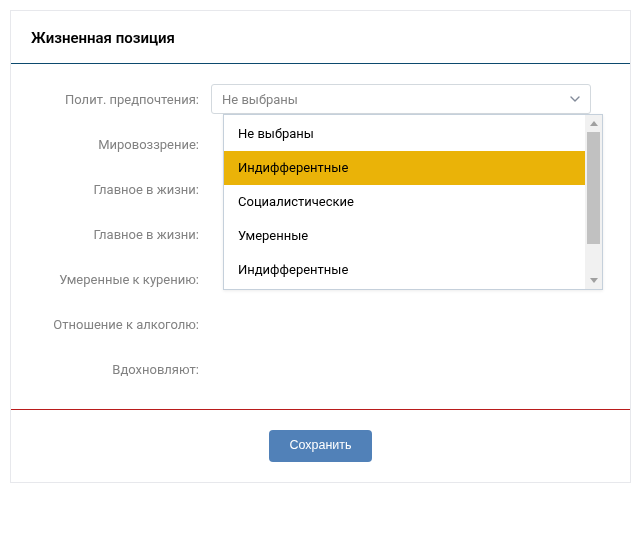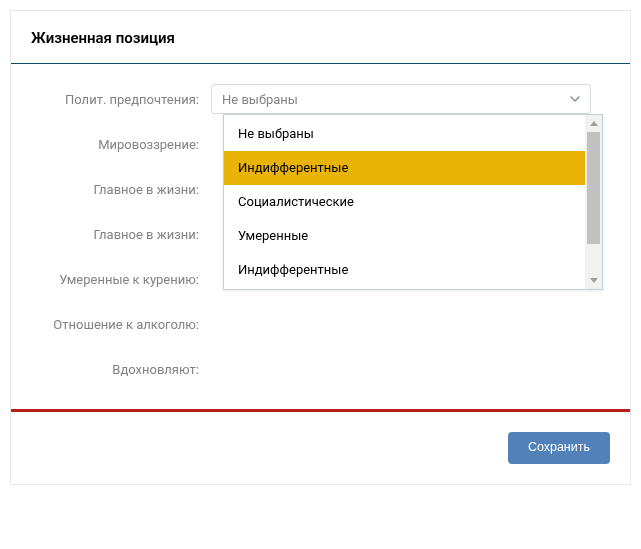--- a/index.html
+++ b/index.html
@@ -111,24 +111,24 @@
     }
     .sb-thumb {
       position: absolute;
       left: 2px;
       right: 2px;
       top: 0;
       height: 80%;
       background: #c1c1c1;
     }
     .footer {
-      border-top: 3px solid #b91c1c;
+      border-top: 1px solid #b91c1c;
       padding: 20px;
       display: flex;
-      justify-content: flex-end;
+      justify-content: center;
     }
     .save-btn {
       background: #5181b8;
       color: #ffffff;
       border: none;
       border-radius: 4px;
       padding: 8px 20px 9px;
       font-size: 12.5px;
       font-weight: 500;
       cursor: pointer;

